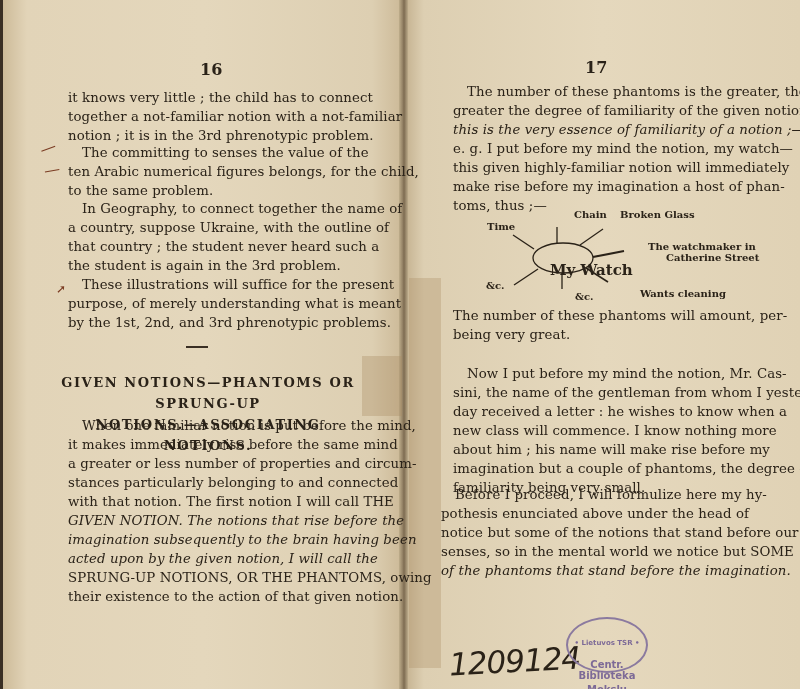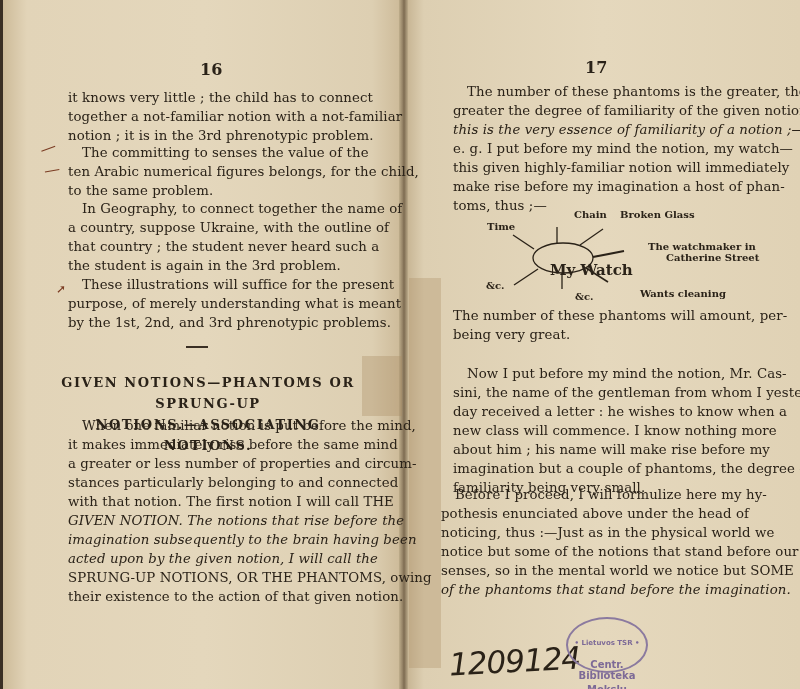--- a/index.html
+++ b/index.html
@@ -147,21 +147,20 @@
     <span class="line">day received a letter : he wishes to know when a</span>
     <span class="line">new class will commence. I know nothing more</span>
     <span class="line">about him ; his name will make rise before my</span>
     <span class="line">imagination but a couple of phantoms, the degree of</span>
     <span class="line last">familiarity being very small.</span>
   </div>
 
   <div class="text" style="left:441px; top:485px; width:283px;">
     <span class="line" style="padding-left:14px;">Before I proceed, I will formulize here my hy-</span>
     <span class="line">pothesis enunciated above under the head of</span>
-    <span class="line">noticing, thus :—Just as in the physical world we</span>
     <span class="line">notice but some of the notions that stand before our</span>
     <span class="line">senses, so in the mental world we notice but SOME</span>
     <span class="line last" style="font-style:italic;">of the phantoms that stand before the imagination.</span>
   </div>
 
   <div class="inv-number">1209124</div>
 
   <div class="stamp">
     <div class="s1">• Lietuvos TSR •</div>
     <div class="s2">Centr. Biblioteka</div>

